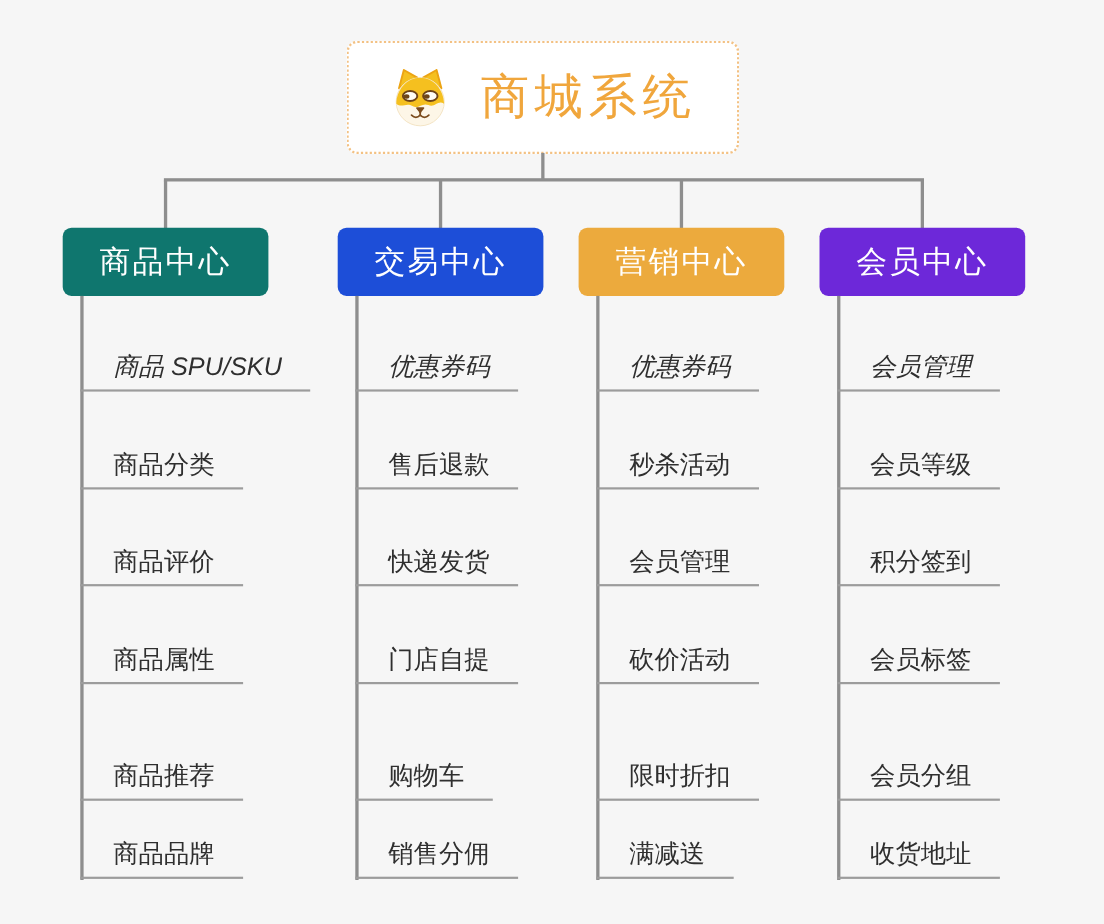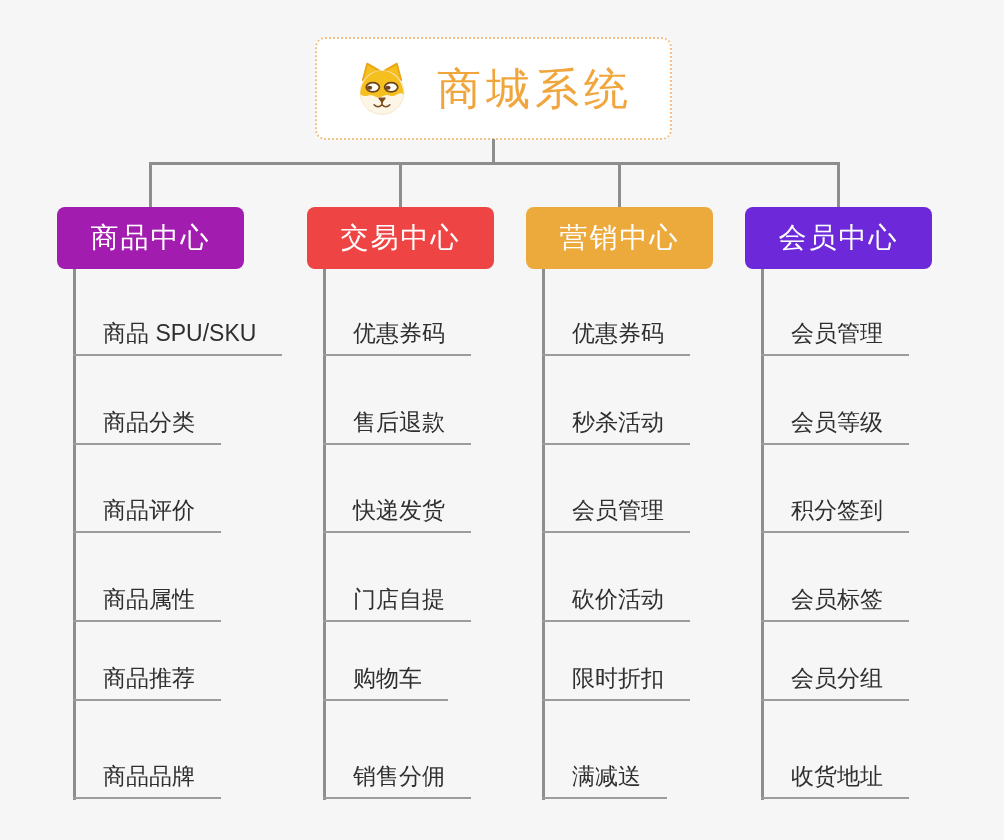--- a/index.html
+++ b/index.html
@@ -29,25 +29,25 @@
     display:flex;align-items:center;justify-content:center;
     color:#ffffff;font-size:28px;letter-spacing:2px;cursor:pointer;
   }
   .trunk{position:absolute;left:16px;top:269px;width:3px;height:531px;background:#8e8e8e;}
   .leaves{position:absolute;left:16px;top:0;width:0;height:0;}
   .leaf{
     position:absolute;left:0;white-space:nowrap;
     padding:0 26px 6px 30px;border-bottom:2px solid #9c9c9c;
     font-size:23px;line-height:30px;color:#2f2f2f;cursor:pointer;
   }
-  .leaf:nth-of-type(1){top:318px;}
+  .leaf:nth-of-type(1){top:318px;font-style:italic;}
   .leaf:nth-of-type(2){top:407px;}
   .leaf:nth-of-type(3){top:495px;}
   .leaf:nth-of-type(4){top:584px;}
-  .leaf:nth-of-type(5){top:663px;}
+  .leaf:nth-of-type(5){top:690px;}
   .leaf:nth-of-type(6){top:761px;}
 </style>
 </head>
 <body>
 
 <div class="canvas" style="background: rgb(246, 246, 246);">
 
   <div class="root-node" style="border-color: rgb(243, 193, 131);">
     <span class="dog">
       <svg viewBox="0 0 64 64" width="56" height="56" aria-hidden="true">
@@ -70,35 +70,35 @@
   <div>
     <div class="line stem"></div>
     <div class="line hbar"></div>
     <div class="line drop d1"></div>
     <div class="line drop d2"></div>
     <div class="line drop d3"></div>
     <div class="line drop d4"></div>
   </div>
 
   <div class="column c1">
-    <div class="head" style="background: #a21caf;">商品中心</div>
+    <div class="head" style="background: #0f766e;">商品中心</div>
     <div class="trunk"></div>
     <div class="leaves">
 
     <div class="leaf">商品 SPU/SKU</div>
         <div class="leaf">商品分类</div>
         <div class="leaf">商品评价</div>
         <div class="leaf">商品属性</div>
         <div class="leaf">商品推荐</div>
         <div class="leaf">商品品牌</div>
       </div>
   </div>
 
   <div class="column c2">
-    <div class="head" style="background: #ef4444;">交易中心</div>
+    <div class="head" style="background: #1d4ed8;">交易中心</div>
     <div class="trunk"></div>
     <div class="leaves">
 
     <div class="leaf">优惠券码</div>
         <div class="leaf">售后退款</div>
         <div class="leaf">快递发货</div>
         <div class="leaf">门店自提</div>
         <div class="leaf">购物车</div>
         <div class="leaf">销售分佣</div>
       </div>

